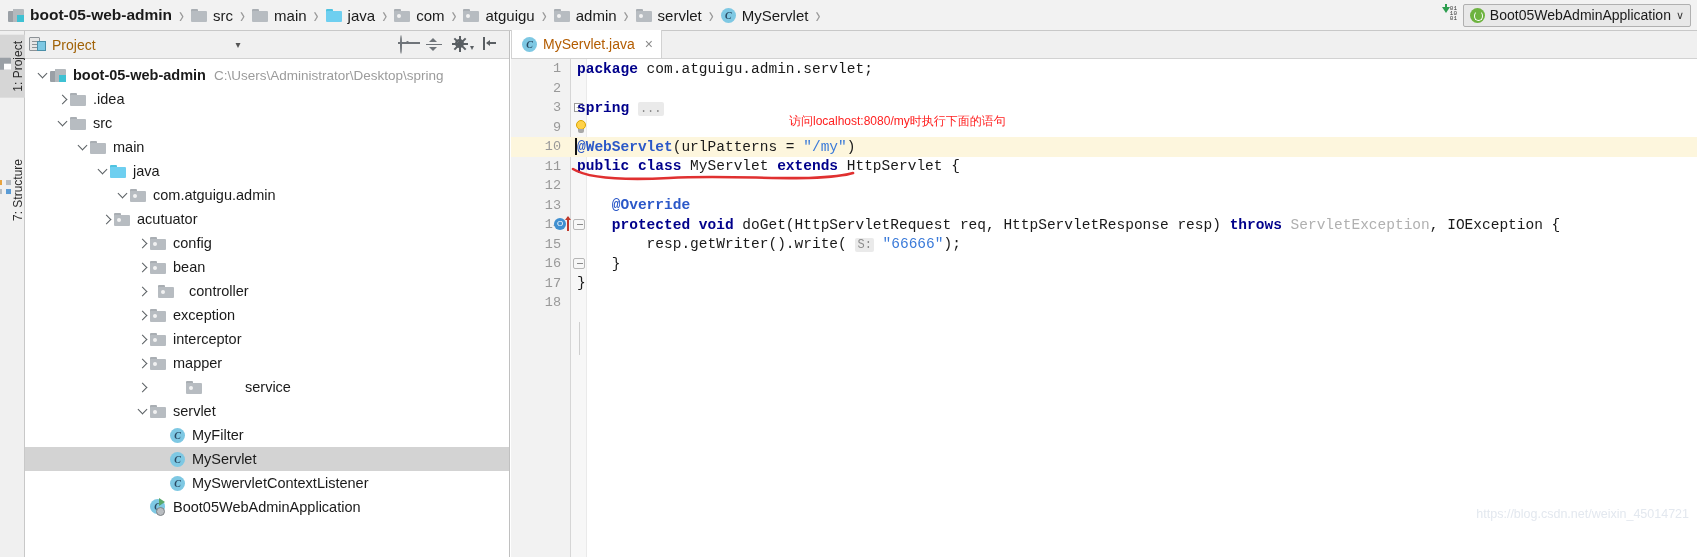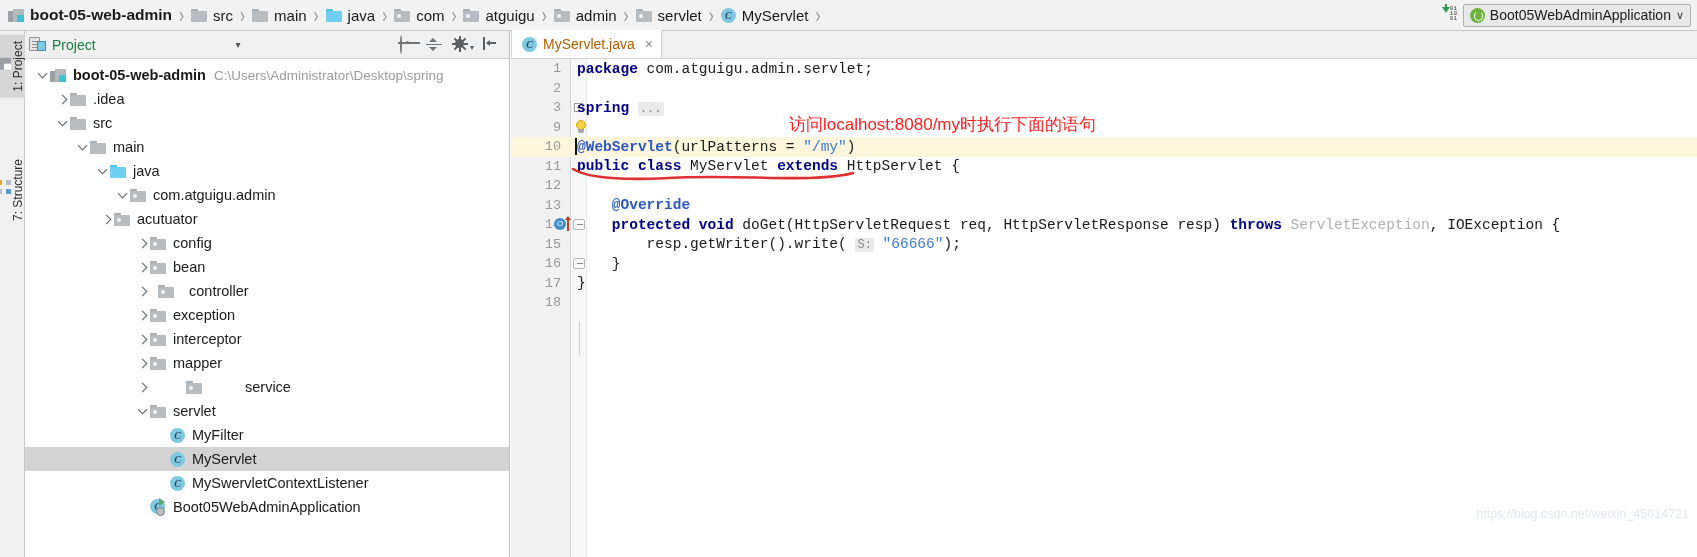--- a/index.html
+++ b/index.html
@@ -100,21 +100,21 @@
 
   
   .project-panel {
     position:absolute; left:25px; top:31px; width:485px; height:526px;
     background:#ffffff; border-right:1px solid #c0c0c0;
   }
   .project-header {
     height:28px; background:#f0f0f0; border-bottom:1px solid #d2d2d2;
     display:flex; align-items:center; padding:0 4px;
   }
-  .ph-title { display:flex; align-items:center; gap:6px; font-size:14px; color:#15803d; }
+  .ph-title { display:flex; align-items:center; gap:6px; font-size:14px; color:#a16207; }
   .ic-proj {
     width:17px; height:15px; position:relative; flex:none;
   }
   .ic-proj .r1 { position:absolute; left:0; top:0; width:11px; height:14px; background:#e6e6e6; border:1px solid #8d9296; border-radius:1px; }
   .ic-proj .r1::before { content:""; position:absolute; left:2px; top:3px; width:6px; height:1px; background:#8d9296; box-shadow:0 3px 0 #8d9296, 0 6px 0 #8d9296; }
   .ic-proj .r2 { position:absolute; left:8px; top:4px; width:9px; height:10px; background:#7ec8e3; border:1px solid #4a8fa8; }
   .ph-caret { margin-left:140px; font-size:10px; color:#555; }
   .ph-actions { margin-left:auto; display:flex; align-items:center; gap:9px; padding-right:6px; }
   .icon-btn { width:17px; height:17px; position:relative; cursor:pointer; }
   .ic-locate { width:16px; height:16px; border:1.6px solid #6f7479; border-radius:50%; position:relative; }
@@ -214,21 +214,21 @@
       border-left:3px solid transparent;border-right:3px solid transparent;border-bottom:4px solid #c0392b; }
   .fold-brace {
     position:absolute; left:62px; width:12px; height:11px;
     border:1px solid #b6b6b6; background:#f7f7f7; border-radius:2px;
   }
   .fold-brace .m { position:absolute; left:2.5px; top:4px; width:6px; height:1.2px; background:#8a8a8a; }
   .fold-line { position:absolute; left:68px; width:1px; background:#cfcfcf; }
 
   
   .red-note {
-    position:absolute; color:#ff2020; font-size:17px;
+    position:absolute; color:#ff2020; font-size:12px;
     font-family:"Liberation Sans", sans-serif; white-space:nowrap;
   }
   .red-underline { position:absolute; }
   .watermark {
     position:absolute; right:8px; bottom:36px; color:#e3e8ef;
     font-size:12.5px; font-family:"Liberation Sans", sans-serif; white-space:nowrap;
   }
 </style>
 </head>
 <body>

